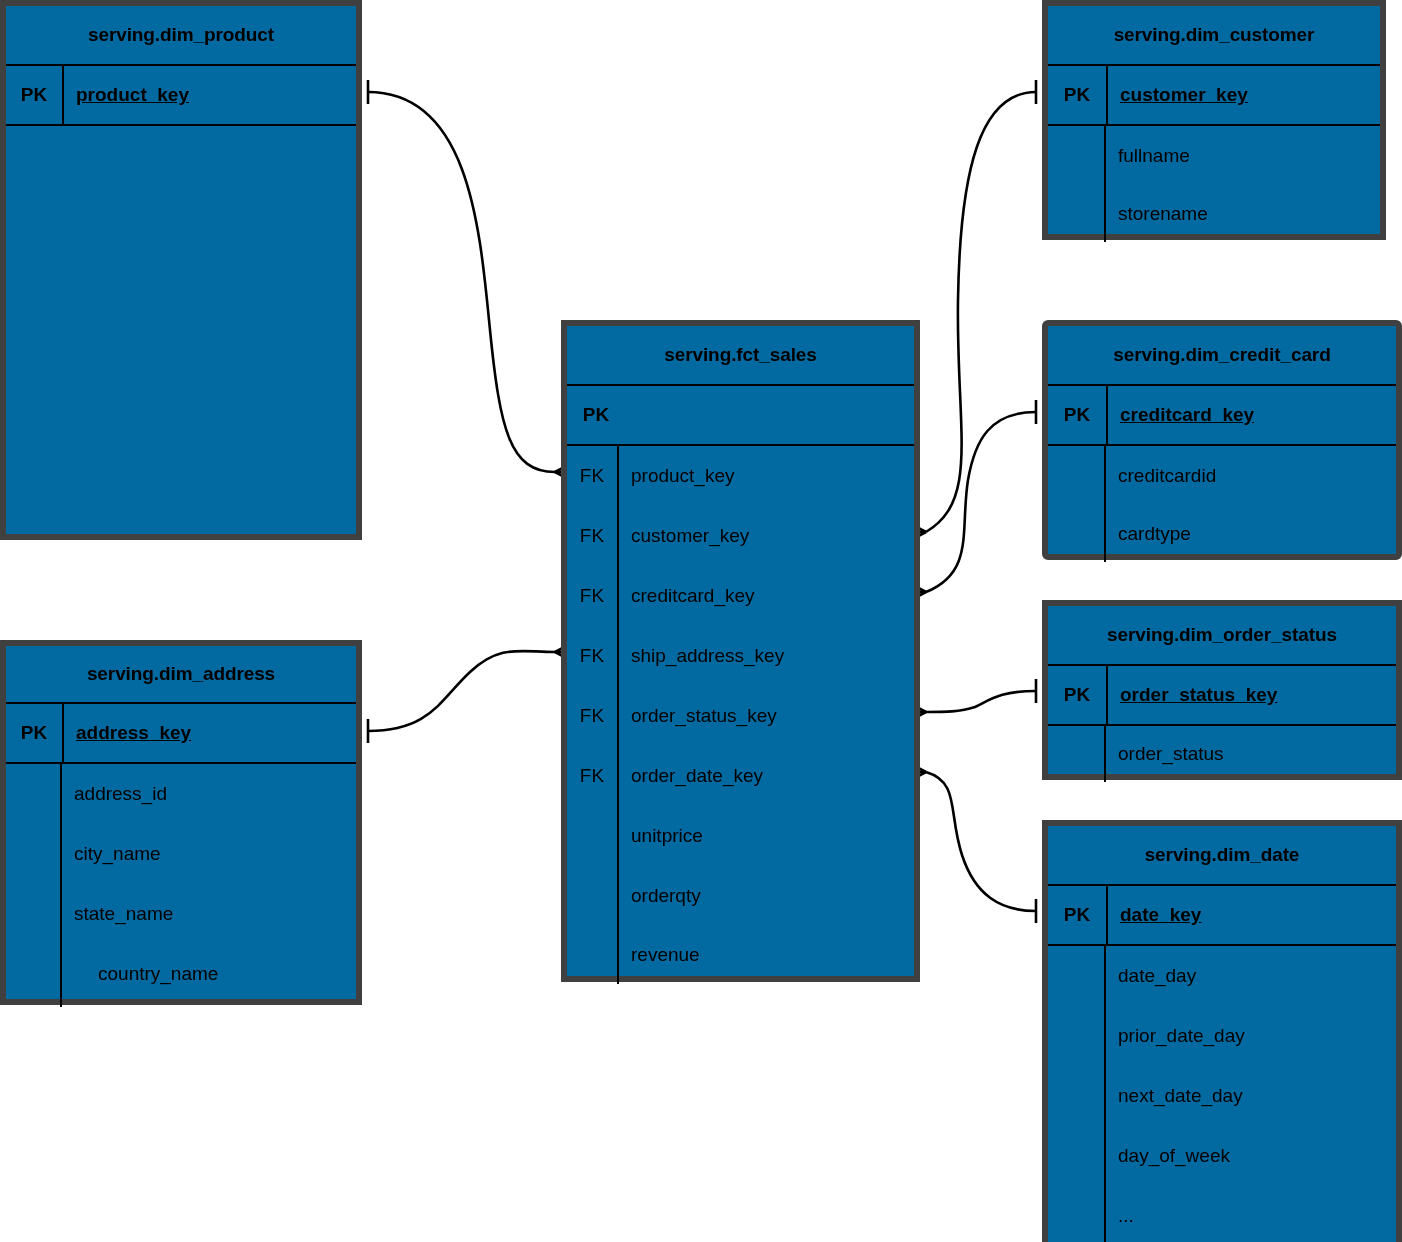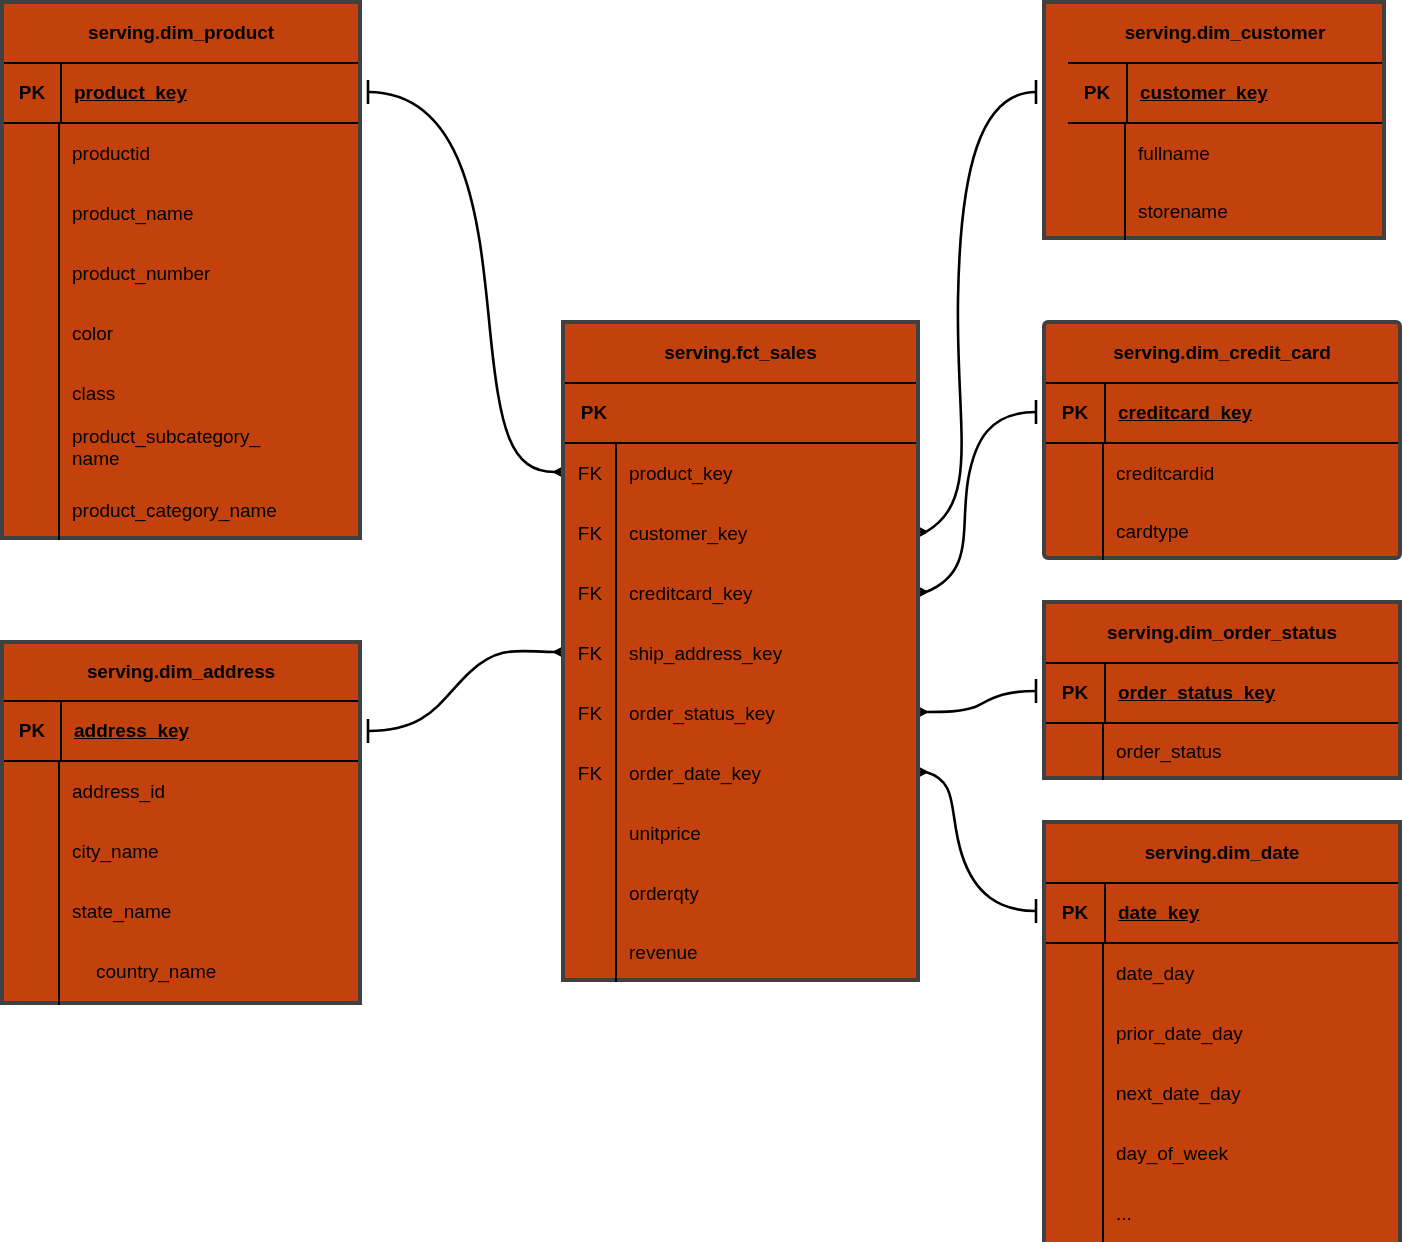--- a/index.html
+++ b/index.html
@@ -22,22 +22,22 @@
     position: absolute;
     left: 0;
     top: 0;
     width: 1402px;
     height: 1242px;
     pointer-events: none;
   }
   .entity {
     position: absolute;
     box-sizing: border-box;
-    border: 4px solid #404040;
-    background: #c2410c;
+    border: 6px solid #404040;
+    background: #0369a1;
     z-index: 2;
   }
   .entity-title {
     box-sizing: border-box;
     text-align: center;
     font-weight: bold;
     font-size: 19px;
     letter-spacing: -0.1px;
     border-bottom: 2px solid #000000;
     display: flex;
@@ -165,33 +165,20 @@
         <line x1="926" y1="772" x2="903" y2="784"></line>
       </g>
     </g>
   </svg>
 
   <div class="entity" style="left:0px; top:0px; width:362px; height:540px;">
     <div class="entity-title" style="height:60px;">serving.dim_product</div>
     <div class="entity-row pk-row" style="height:60px;">
       <div class="row-key" style="width:56px;">PK</div>
       <div class="row-name">product_key</div>
-    </div>
-    <div class="attr-block" style="height:416px;">
-      <div class="attr-keycol" style="width:56px;"></div>
-      <div class="attr-namecol">
-        <div class="attrcell" style="height:60px;">productid</div>
-        <div class="attrcell" style="height:60px;">product_name</div>
-        <div class="attrcell" style="height:60px;">product_number</div>
-        <div class="attrcell" style="height:60px;">color</div>
-        <div class="attrcell" style="height:60px;">class</div>
-        <div class="attrcell" style="height:58px; align-items:flex-start; padding-top:2px;">product_subcategory_
-name</div>
-        <div class="attrcell" style="height:58px;">product_category_name</div>
-      </div>
     </div>
   </div>
 
   <div class="entity" style="left:0px; top:640px; width:362px; height:365px;">
     <div class="entity-title" style="height:58px;">serving.dim_address</div>
     <div class="entity-row pk-row" style="height:60px;">
       <div class="row-key" style="width:56px;">PK</div>
       <div class="row-name">address_key</div>
     </div>
     <div class="attr-block" style="height:243px;justify-content:center;">
@@ -226,21 +213,21 @@
         <div class="attrcell" style="height:60px;">ship_address_key</div>
         <div class="attrcell" style="height:60px;">order_status_key</div>
         <div class="attrcell" style="height:60px;">order_date_key</div>
         <div class="attrcell" style="height:60px;">unitprice</div>
         <div class="attrcell" style="height:60px;">orderqty</div>
         <div class="attrcell" style="height:58px;">revenue</div>
       </div>
     </div>
   </div>
 
-  <div class="entity" style="left:1042px; top:0px; width:344px; height:240px;padding-left:22px;">
+  <div class="entity" style="left:1042px; top:0px; width:344px; height:240px;">
     <div class="entity-title" style="height:60px;">serving.dim_customer</div>
     <div class="entity-row pk-row" style="height:60px;">
       <div class="row-key" style="width:58px;">PK</div>
       <div class="row-name">customer_key</div>
     </div>
     <div class="attr-block" style="height:116px;">
       <div class="attr-keycol" style="width:58px;"></div>
       <div class="attr-namecol">
         <div class="attrcell" style="height:60px;">fullname</div>
         <div class="attrcell" style="height:56px;">storename</div>

